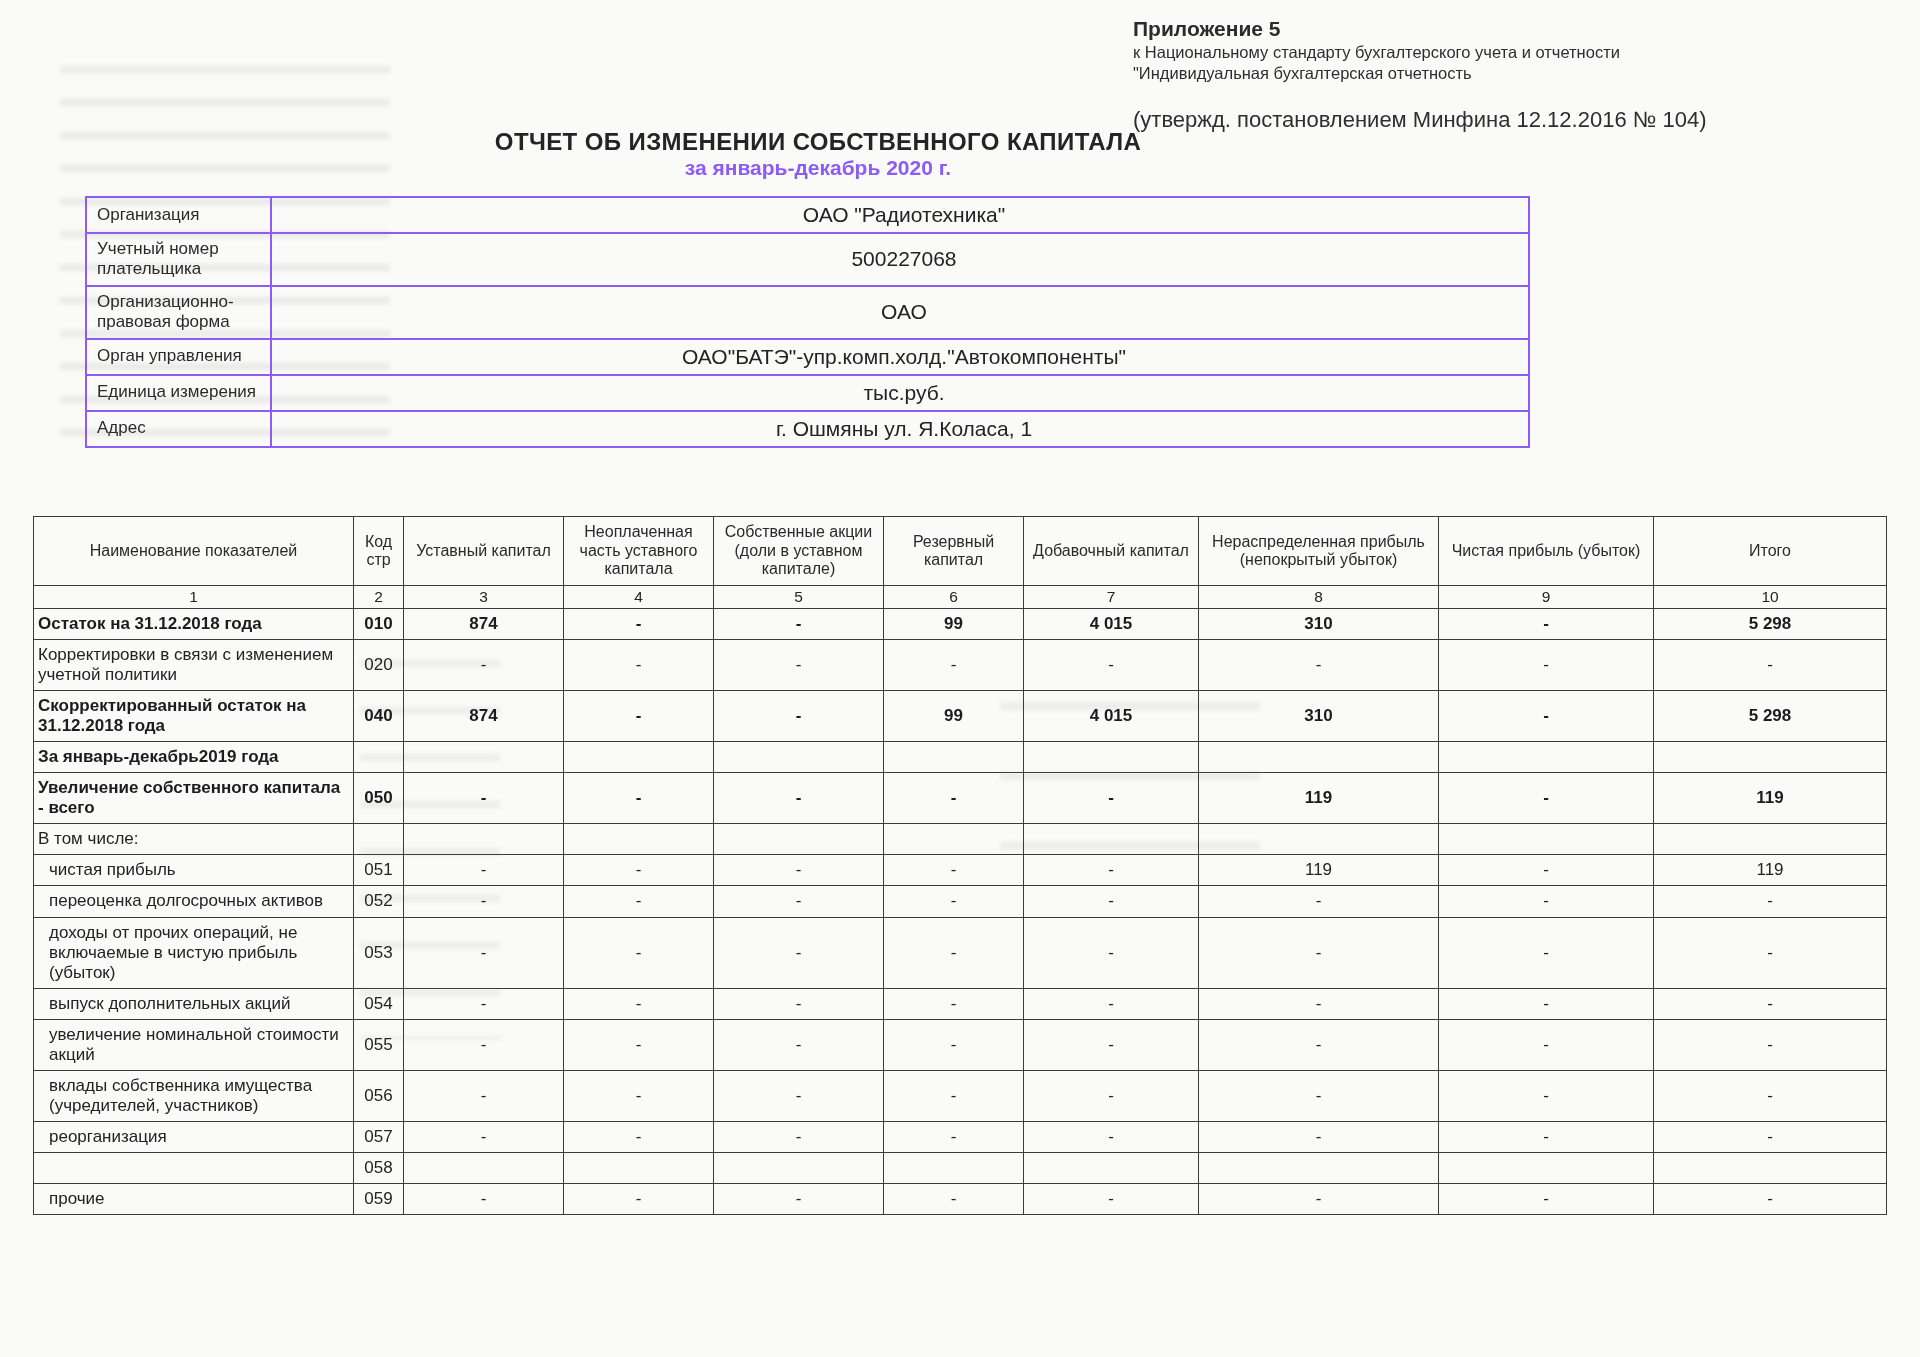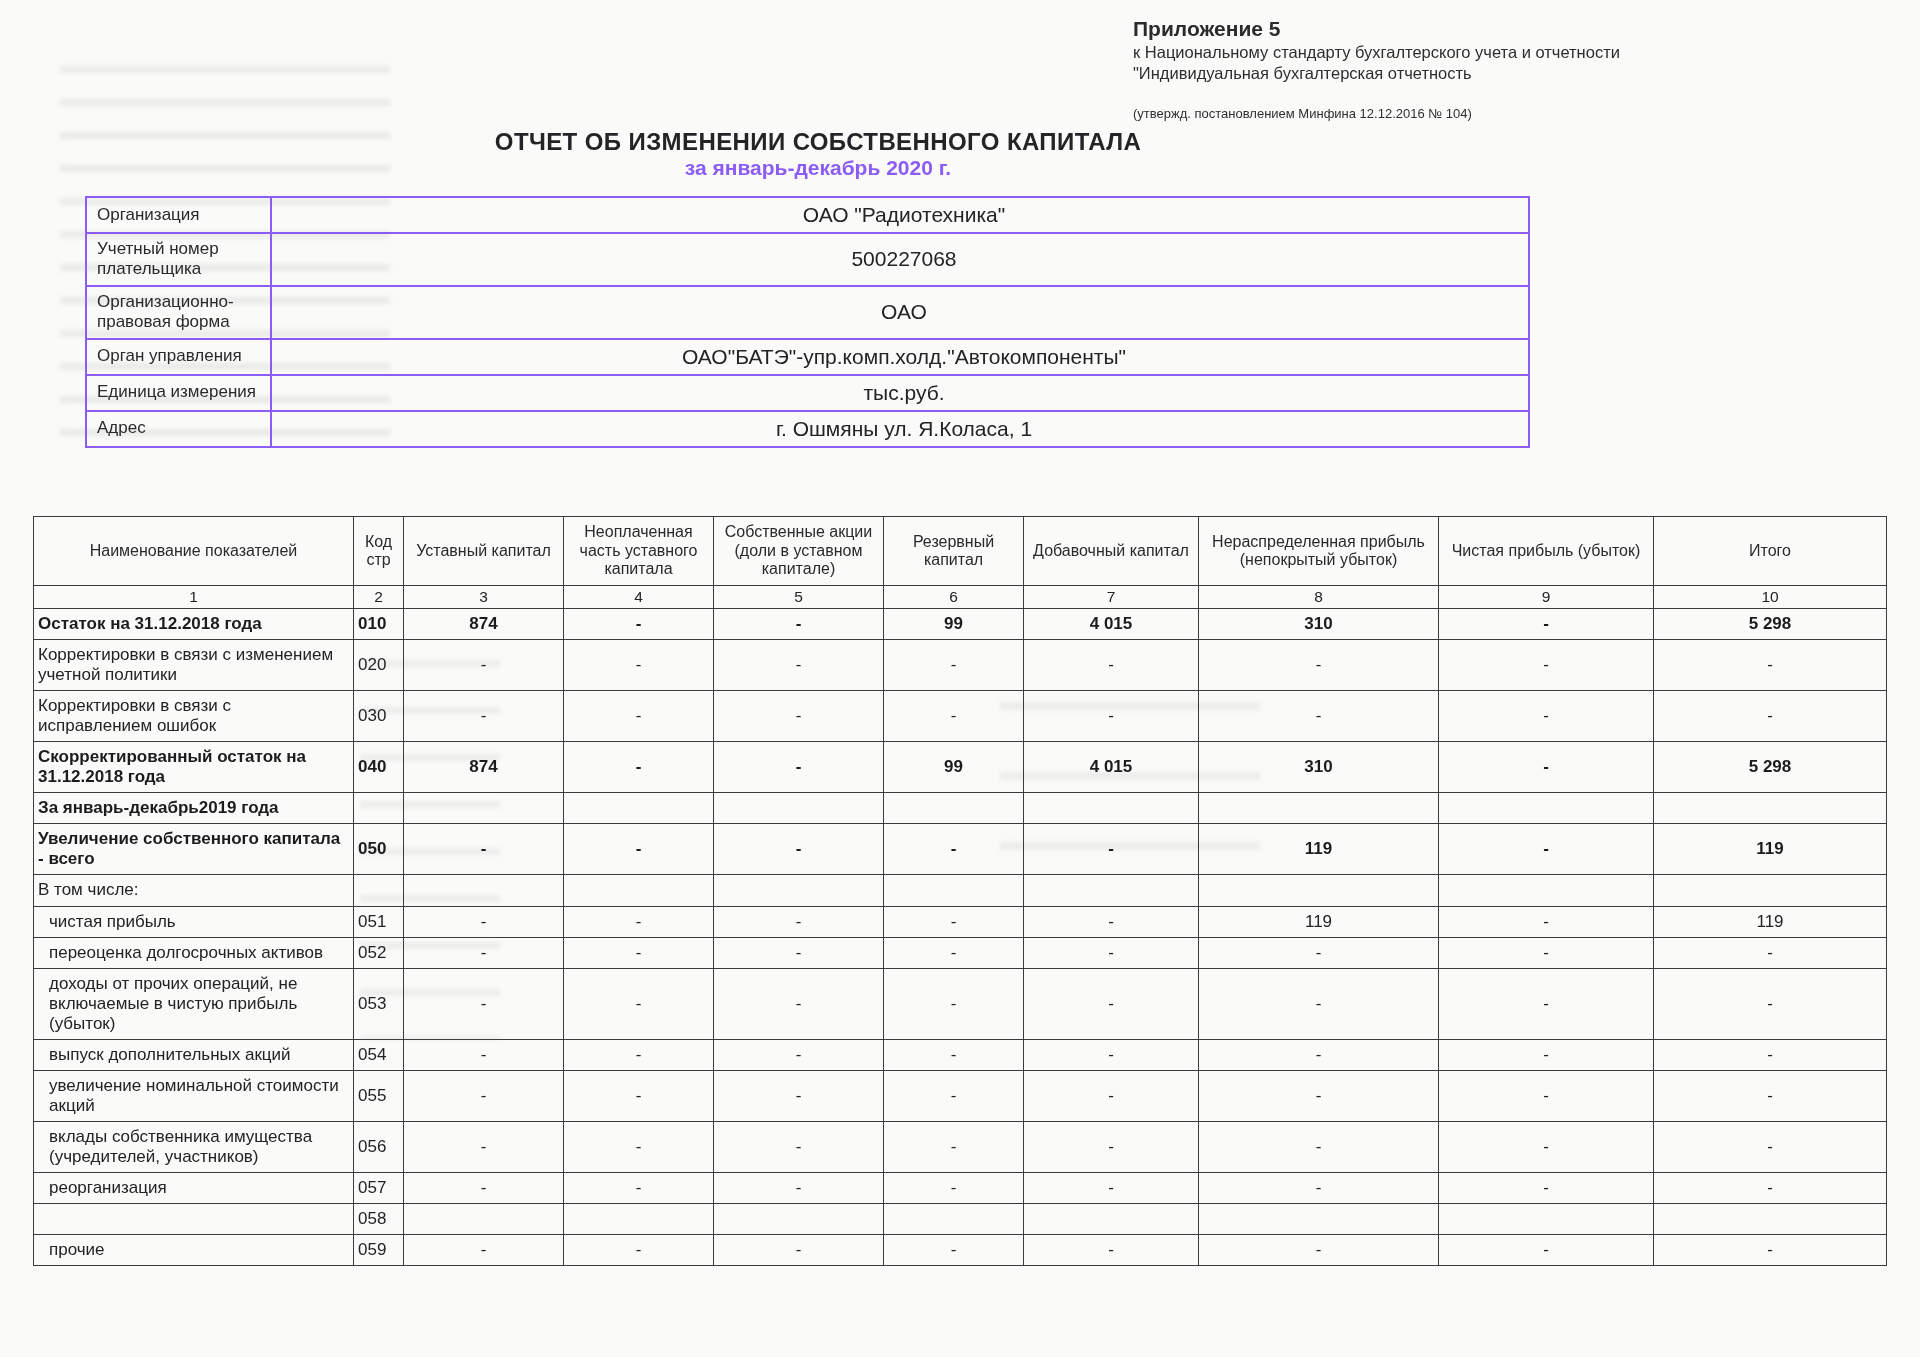--- a/index.html
+++ b/index.html
@@ -17,21 +17,21 @@
     background:repeating-linear-gradient(180deg,transparent 0 26px,#9a9a9a 26px 33px);}
   .ghost2{left:360px;top:620px;width:140px;height:420px;
     background:repeating-linear-gradient(180deg,transparent 0 40px,#a8a8a8 40px 47px);}
   .ghost3{left:1000px;top:640px;width:260px;height:220px;
     background:repeating-linear-gradient(180deg,transparent 0 62px,#a8a8a8 62px 70px);}
 
   
   #appendix{position:absolute;left:1133px;top:16px;width:640px;line-height:1.25;}
   #appendix .a1{font-weight:bold;font-size:21px;color:#2b2b2e;}
   #appendix .a2,#appendix .a3{font-size:16.5px;color:#2e2e31;}
-  #appendix .a4{font-size:13px;color:#2e2e31;margin-top:22px;}
+  #appendix .a4{font-size:22px;color:#2e2e31;margin-top:22px;}
 
   
   #title-block{position:absolute;left:48px;top:128px;width:1540px;text-align:center;}
   #title-block .t1{font-size:24px;font-weight:bold;color:#242427;letter-spacing:.4px;}
   #title-block .t2{font-size:21px;font-weight:bold;color:#8b5cf6;}
 
   
   #org-block{position:absolute;left:85px;top:196px;width:1445px;}
   table.org{border-collapse:collapse;width:100%;table-layout:fixed;}
   table.org td{border:2px solid #8b5cf6;vertical-align:middle;}
@@ -40,21 +40,21 @@
 
   
   #table-block{position:absolute;left:33px;top:516px;width:1853px;}
   table.main{border-collapse:collapse;width:100%;table-layout:fixed;}
   table.main th, table.main td{border:1.6px solid #3c3c3f;vertical-align:middle;}
   table.main th{font-size:16px;font-weight:normal;text-align:center;padding:4px 3px;line-height:1.15;color:#2a2a2d;height:60px;}
   table.main td{font-size:17px;padding:5px 4px;line-height:1.18;color:#232326;}
   table.main tr.numrow td{text-align:center;font-size:15.5px;padding:1px 2px;height:20px;}
   td.name{text-align:left;padding-left:5px;}
   td.name.indent{padding-left:15px;margin-top:17px;}
-  td.code{}
+  td.code{text-align:center;}
   td.val{text-align:center;}
   tr.boldrow td{font-weight:bold;color:#1c1c1f;}
   td.dim{color:#2a2a2d;}
 </style>
 </head>
 <body>
 
 <div class="ghost ghost1"></div>
 <div class="ghost ghost2"></div>
 <div class="ghost ghost3"></div>
@@ -164,32 +164,20 @@
           <td class="code">020</td>
           <td class="val dim">-</td>
           <td class="val dim">-</td>
           <td class="val dim">-</td>
           <td class="val dim">-</td>
           <td class="val dim">-</td>
           <td class="val dim">-</td>
           <td class="val dim">-</td>
           <td class="val dim">-</td>
         </tr>
-        <tr>
-          <td class="name">Корректировки в связи с исправлением ошибок</td>
-          <td class="code">030</td>
-          <td class="val dim">-</td>
-          <td class="val dim">-</td>
-          <td class="val dim">-</td>
-          <td class="val dim">-</td>
-          <td class="val dim">-</td>
-          <td class="val dim">-</td>
-          <td class="val dim">-</td>
-          <td class="val dim">-</td>
-        </tr>
         <tr class="boldrow">
           <td class="name">Скорректированный остаток на 31.12.2018 года</td>
           <td class="code">040</td>
           <td class="val">874</td>
           <td class="val dim">-</td>
           <td class="val dim">-</td>
           <td class="val">99</td>
           <td class="val">4 015</td>
           <td class="val">310</td>
           <td class="val dim">-</td>

